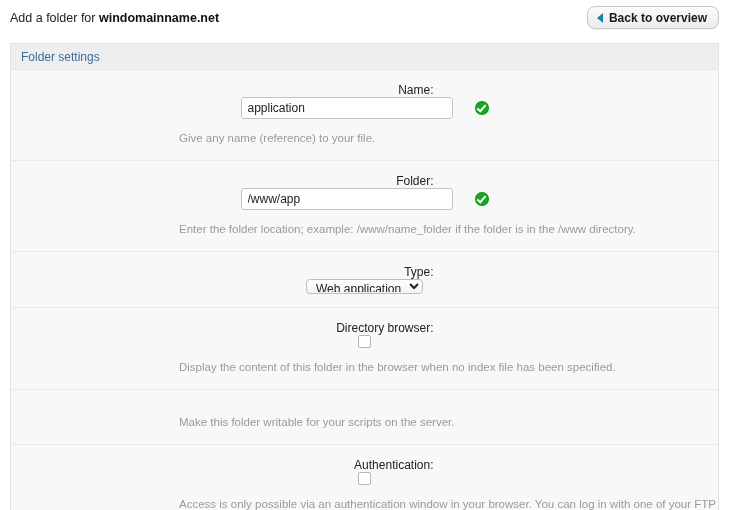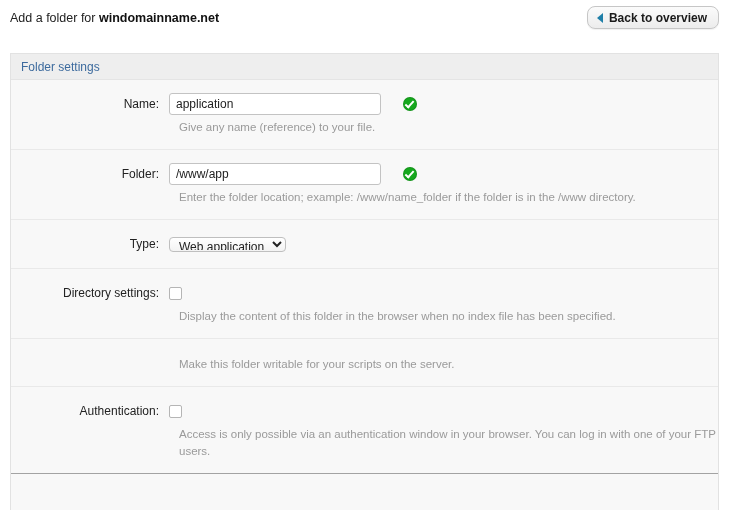--- a/index.html
+++ b/index.html
@@ -12,21 +12,21 @@
     background: #ffffff;
     font-family: "Liberation Sans", sans-serif;
     font-size: 12px;
     color: #333333;
     overflow: hidden;
   }
 
   
   .topbar {
     position: relative;
-    height: 53px;
+    height: 43px;
     padding: 0 10px;
     box-sizing: border-box;
   }
   .page-title {
     position: absolute;
     left: 10px;
     top: 11px;
     font-size: 12.5px;
     color: #222222;
     white-space: nowrap;
@@ -94,20 +94,21 @@
     padding: 13px 0 13px 0;
     box-sizing: border-box;
   }
   .row.last { border-bottom: 1px solid #a3a3a3; }
   .row.actions { border-bottom: none; padding: 14px 0 24px 0; }
 
   .field-line {
     display: flex;
     align-items: center;
     min-height: 22px;
+    flex-direction: column;
   }
   .field-label {
     width: 158px;
     text-align: right;
     padding-right: 10px;
     font-size: 12px;
     color: #222222;
     box-sizing: border-box;
     white-space: nowrap;
     flex: none;
@@ -187,21 +188,21 @@
     top: 1px;
     width: 3px;
     height: 6px;
     border: solid #ffffff;
     border-width: 0 2px 2px 0;
     transform: rotate(42deg);
   }
 
   .help {
     margin-left: 168px;
-    margin-top: 4px;
+    margin-top: 11px;
     font-size: 11.5px;
     color: #9a9a9a;
     line-height: 17px;
     max-width: 540px;
   }
 </style>
 </head>
 <body>
 
 <div class="topbar">
@@ -248,21 +249,21 @@
       <div class="field-control">
         <select class="type">
           <option>Web application</option>
         </select>
       </div>
     </div>
   </div>
 
   <div class="row">
     <div class="field-line">
-      <div class="field-label">Directory settings:</div>
+      <div class="field-label">Directory browser:</div>
       <div class="field-control">
         <span class="checkbox"></span>
       </div>
     </div>
     <div class="help">Display the content of this folder in the browser when no index file has been specified.</div>
   </div>
 
   <div class="row">
     <div class="help">Make this folder writable for your scripts on the server.</div>
   </div>

